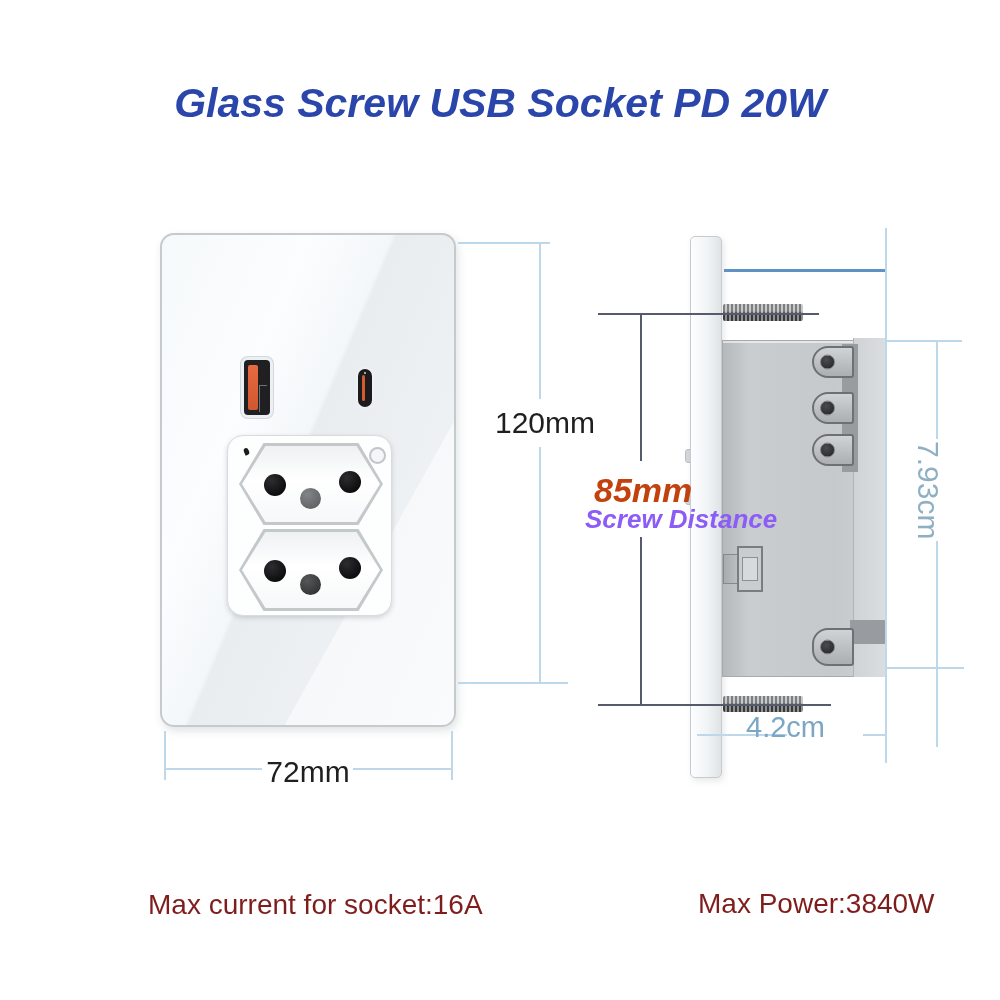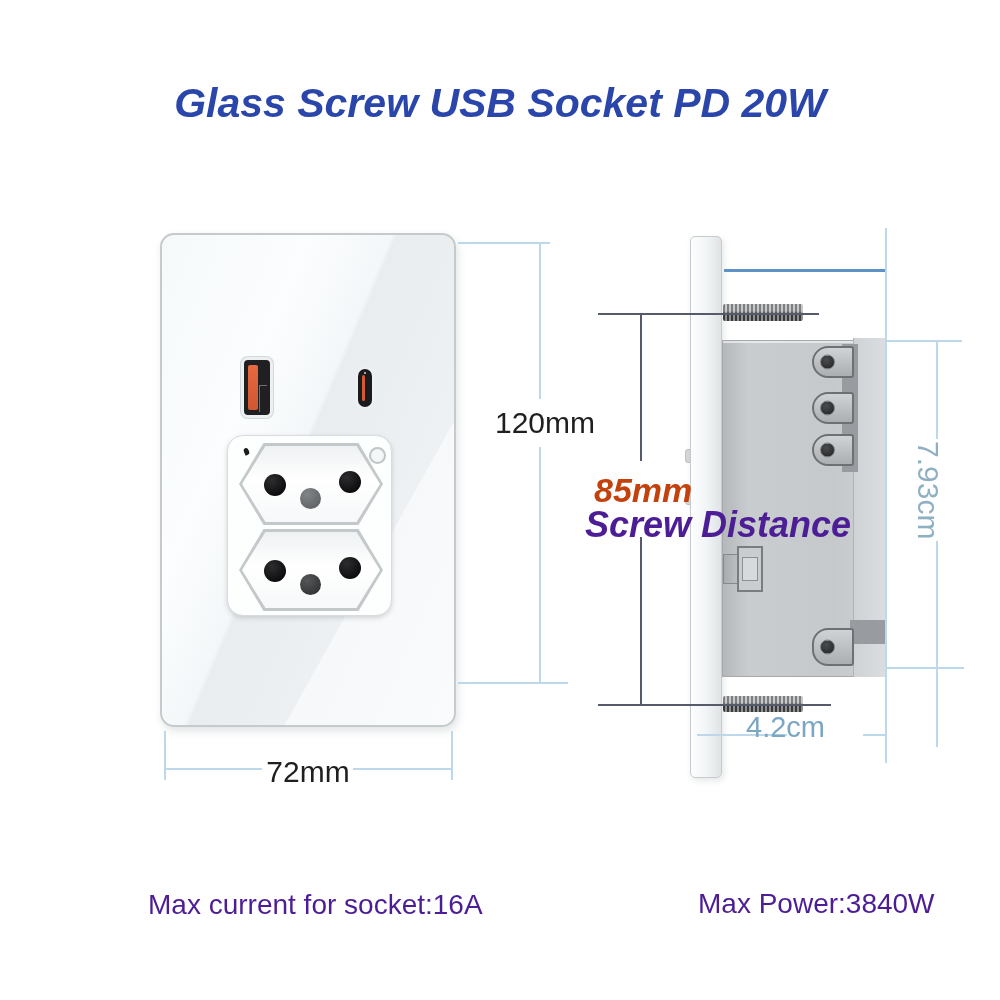--- a/index.html
+++ b/index.html
@@ -131,30 +131,30 @@
   }
   #latch-tab{left:0;top:8px;width:20px;height:30px;background:linear-gradient(90deg,#a8acae,#c2c6c8);border:1.5px solid #85898b;box-sizing:border-box;}
   #latch-frame{left:14px;top:0;width:26px;height:46px;background:#c9cdcf;border:2px solid #797d80;box-sizing:border-box;}
   #latch-inner{left:19px;top:11px;width:16px;height:24px;background:#d7dadc;border:1.5px solid #8d9193;box-sizing:border-box;}
 
   #label-85mm{
     left:594px;top:471px;font-size:34px;font-weight:700;font-style:italic;color:#c2410c;
     z-index:5;
   }
   #label-screw-distance{
-    left:585px;top:504px;font-size:36px;font-weight:700;font-style:italic;color:#4c1d95;
+    left:585px;top:504px;font-size:26px;font-weight:700;font-style:italic;color:#8b5cf6;
     z-index:5;
   }
   #label-793{
     left:911px;top:441px;writing-mode:vertical-rl;
     font-size:30px;color:#8fb0c2;z-index:5;
   }
 
   
-  .footer-text{font-size:28px;color:#4c1d95;}
+  .footer-text{font-size:28px;color:#7f1d1d;}
 </style>
 </head>
 <body>
 
 <div class="abs" id="title">Glass Screw USB Socket PD 20W</div>
 
 <div class="abs" id="front-panel">
 
   <div class="abs usb-a">
     <div class="abs usb-a-tongue"></div>

